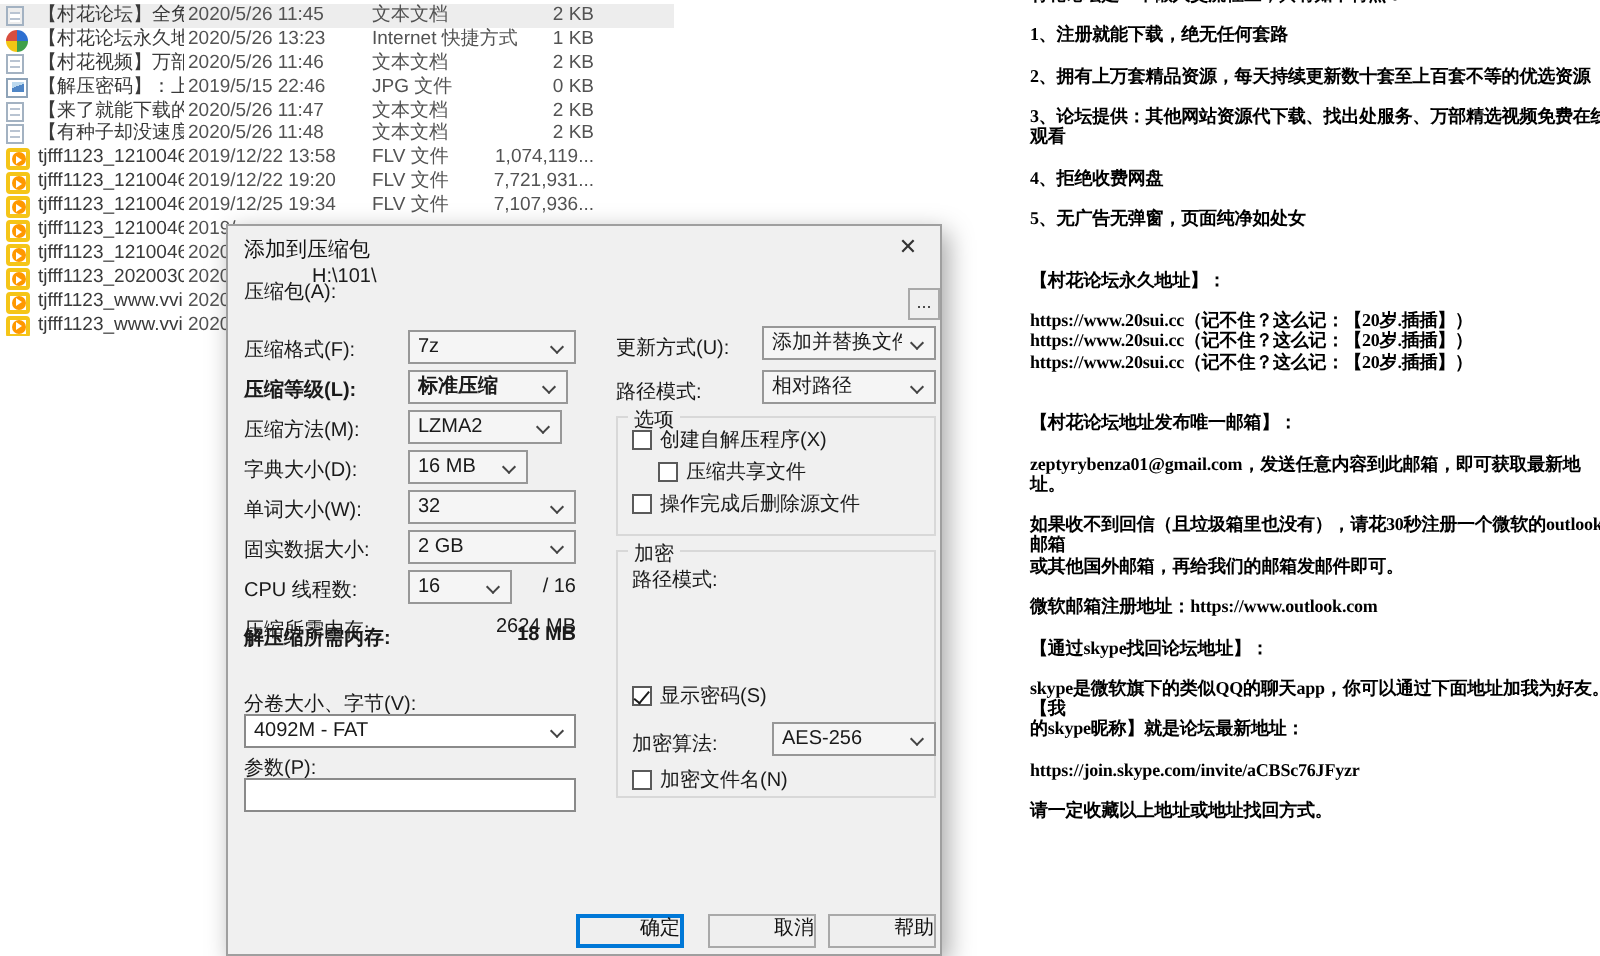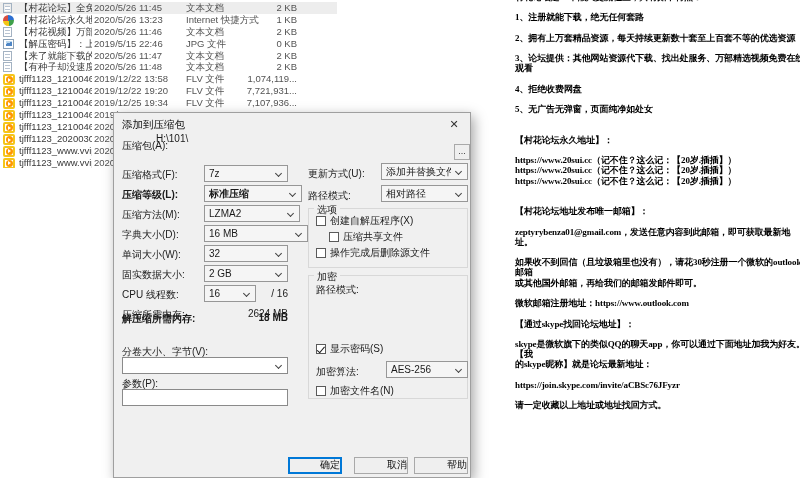--- a/index.html
+++ b/index.html
@@ -253,35 +253,35 @@
     <div id="dlg-left">
         <div class="dl-row" style="top: 52px;">
           <span class="l-lab">压缩格式(F):</span>
           <div class="combo" style="width: 84px;">
             <span class="cval">7z</span>
             <i class="arr"></i>
           </div>
         </div>
         <div class="dl-row" style="top: 72px; font-weight: bold;">
           <span class="l-lab">压缩等级(L):</span>
-          <div class="combo" style="width: 98px;">
+          <div class="combo" style="width: 80px;">
             <span class="cval">标准压缩</span>
             <i class="arr"></i>
           </div>
         </div>
         <div class="dl-row" style="top: 92px;">
           <span class="l-lab">压缩方法(M):</span>
-          <div class="combo" style="width: 96px;">
+          <div class="combo" style="width: 77px;">
             <span class="cval">LZMA2</span>
             <i class="arr"></i>
           </div>
         </div>
         <div class="dl-row" style="top: 112px;">
           <span class="l-lab">字典大小(D):</span>
-          <div class="combo" style="width: 104px;">
+          <div class="combo" style="width: 60px;">
             <span class="cval">16 MB</span>
             <i class="arr"></i>
           </div>
         </div>
         <div class="dl-row" style="top: 132px;">
           <span class="l-lab">单词大小(W):</span>
           <div class="combo" style="width: 84px;">
             <span class="cval">32</span>
             <i class="arr"></i>
           </div>
@@ -306,20 +306,21 @@
           <span class="l-val">2624 MB</span>
         </div>
         <div class="dl-row" style="top: 196px; font-weight: bold;">
           <span class="l-lab">解压缩所需内存:</span>
           <span class="l-val">18 MB</span>
         </div>
       </div>
 
     <span class="lbl" style="left:8px;top:232px">分卷大小、字节(V):</span>
     <div class="combo edit" style="left:8px;top:244px;width:166px">
+      <span class="cval">4092M - FAT</span>
       <i class="arr"></i>
     </div>
     <span class="lbl" style="left:8px;top:264px">参数(P):</span>
     <div class="tinput" style="left:8px;top:276px;width:166px">
       <span></span>
     </div>
 
     <span class="lbl" style="left:194px;top:54px">更新方式(U):</span>
     <div class="combo" style="left:267px;top:50px;width:87px">
       <span class="cval">添加并替换文件</span>

